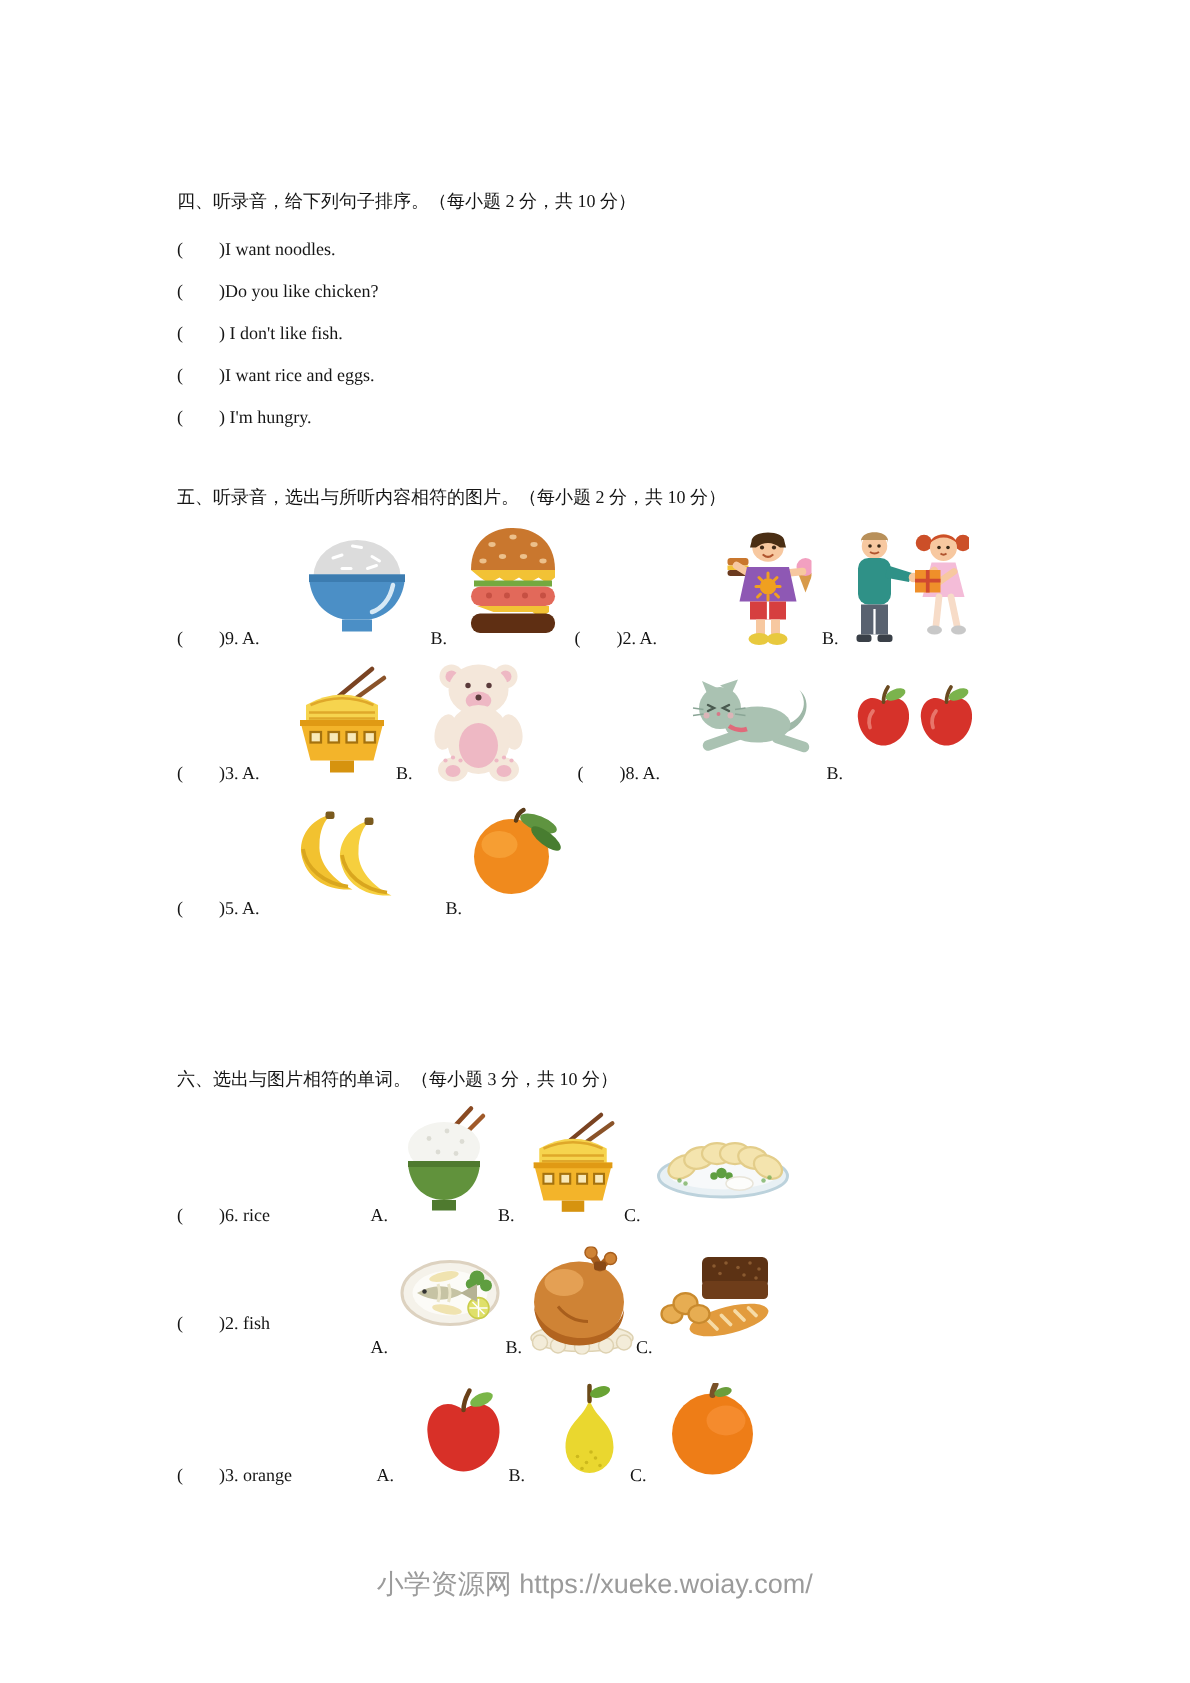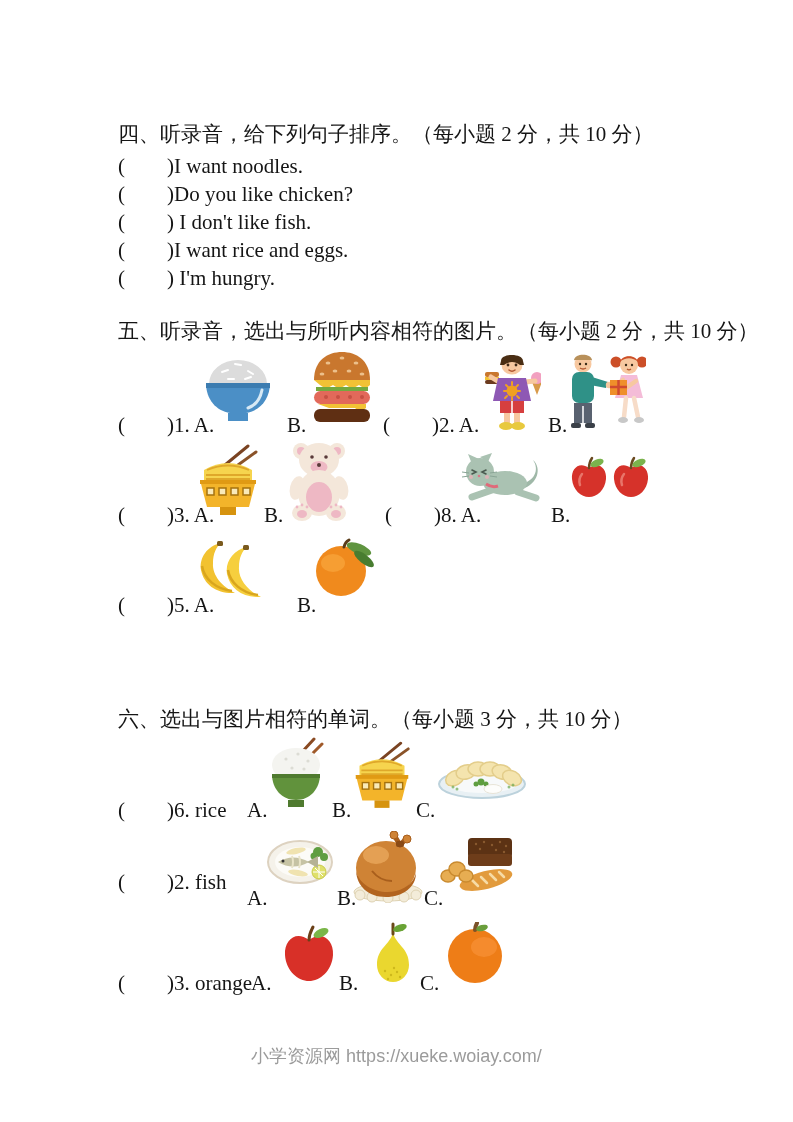--- a/index.html
+++ b/index.html
@@ -1,18 +1,18 @@
 <!DOCTYPE html>
 <html><head>
 <meta charset="utf-8">
 <style>
   html,body{margin:0;padding:0;background:#ffffff;}
   .page{position:relative;width:793px;height:1122px;background:#ffffff;
         font-family:"Liberation Serif",serif;color:#151515;overflow:hidden;}
-  .t{position:absolute;font-size:21px;line-height:21px;white-space:pre;}
+  .t{position:absolute;font-size:12px;line-height:21px;white-space:pre;}
   .center{left:0;right:0;text-align:center;}
   .part2{font-weight:bold;font-size:18px;}
   .footer{font-family:"Liberation Sans",sans-serif;font-size:18px;color:#9b9b9b;}
   .pic{position:absolute;}
   svg{display:block;}
 </style>
 </head>
 <body>
 
 <div class="page">
@@ -23,21 +23,21 @@
     <div class="t" style="left:118px;top:184px">(        )Do you like chicken?</div>
     <div class="t" style="left:118px;top:212px">(        ) I don't like fish.</div>
     <div class="t" style="left:118px;top:240px">(        )I want rice and eggs.</div>
     <div class="t" style="left:118px;top:268px">(        ) I'm hungry.</div>
   </div>
 
   <div>
     <div class="t" style="left:118px;top:321px">五、听录音，选出与所听内容相符的图片。（每小题 2 分，共 10 分）</div>
 
     <div>
-      <div class="t" style="left:118px;top:415px">(        )1. A.</div>
+      <div class="t" style="left:118px;top:415px">(        )9. A.</div>
       <div class="pic" style="left:201px;top:352px">
         <svg width="74" height="70" viewBox="0 0 74 70">
           <path d="M8 32 A29 24 0 0 1 66 32 Z" fill="#dcdcdc"></path>
           <g stroke="#ffffff" stroke-width="2" stroke-linecap="round" fill="none">
             <path d="M21 20 l6 -2"></path>
               <path d="M34 12 l6 1"></path>
               <path d="M47 19 l5 3"></path>
               <path d="M27 27 l6 0"></path>
               <path d="M44 27 l6 -2"></path>
           </g>

